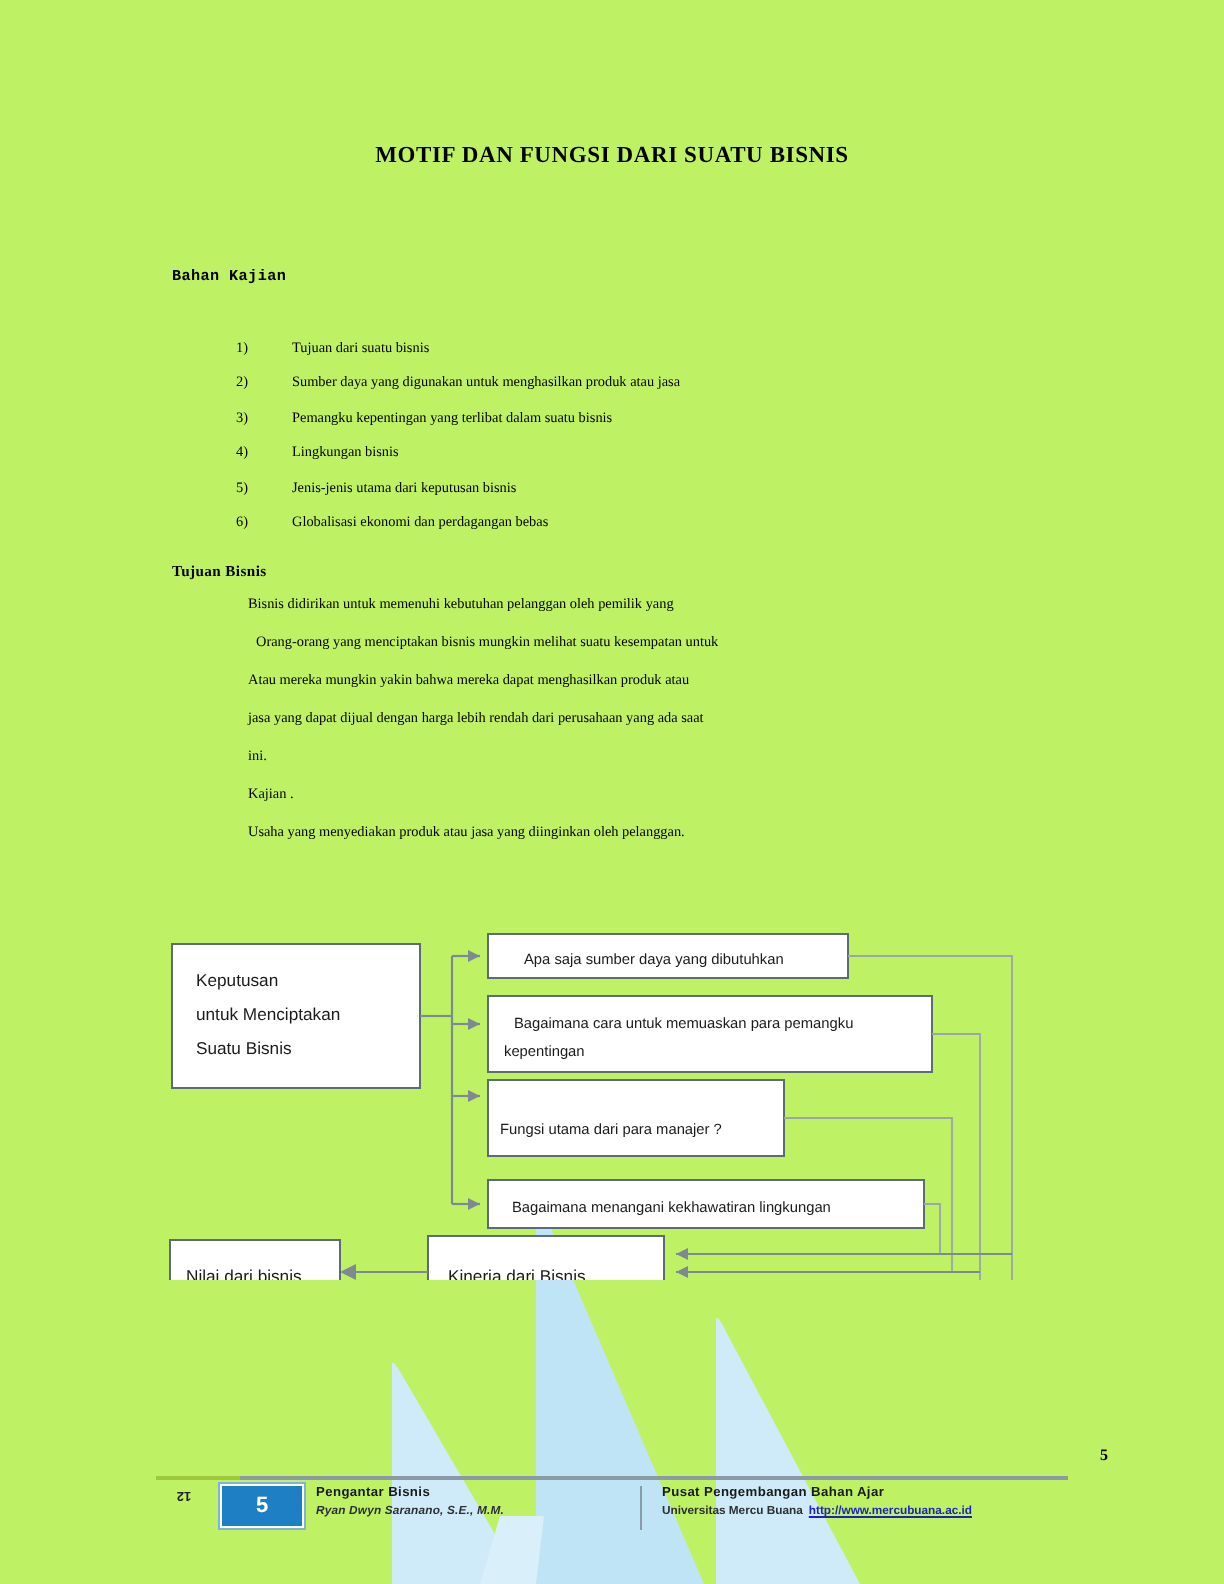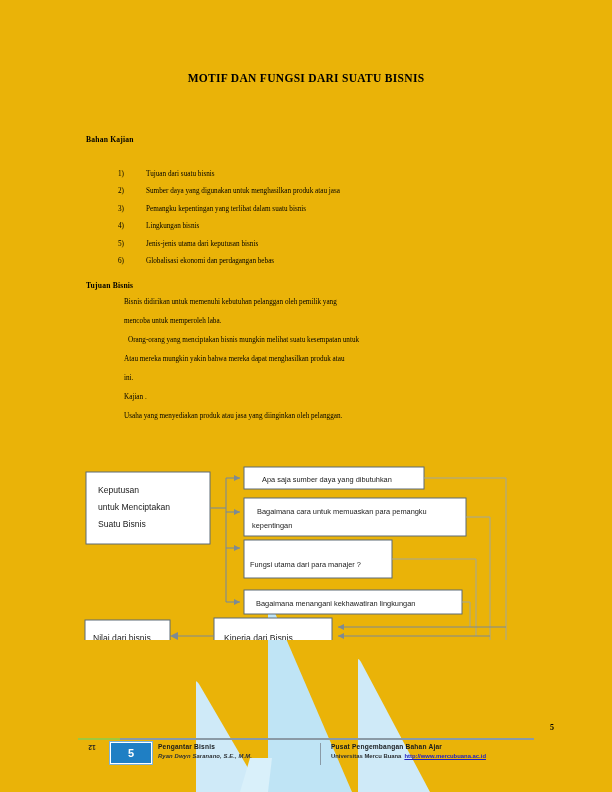--- a/index.html
+++ b/index.html
@@ -9,21 +9,21 @@
   }
   body {
     font-family: "Liberation Serif", "DejaVu Serif", serif;
     color: #000000;
   }
   .page {
     position: relative;
     width: 612px;
     height: 792px;
     overflow: hidden;
-    background: #eab308;
+    background: #bef264;
   }
 
   
   .watermark {
     position: absolute;
     left: 0;
     bottom: 0;
     width: 612px;
     height: 230px;
     pointer-events: none;
@@ -45,21 +45,21 @@
 
   
   .sec-heading {
     position: absolute;
     left: 86px;
     font-size: 7.6px;
     font-weight: bold;
     letter-spacing: 0.2px;
     z-index: 3;
   }
-  #heading-bahan { top: 135px; }
+  #heading-bahan { top: 135px; font-family: Liberation Mono, monospace; }
   #heading-tujuan { top: 281px; text-align: center; }
 
   
   .num-list {
     position: absolute;
     left: 118px;
     top: 166px;
     width: 420px;
     z-index: 3;
   }
@@ -268,23 +268,23 @@
     <div class="num-item">
       <span class="num-marker">6)</span>
       <span class="num-text">Globalisasi ekonomi dan perdagangan bebas</span>
     </div>
   </div>
 
   <div class="sec-heading" id="heading-tujuan">Tujuan Bisnis</div>
 
   <div class="body-block">
     <div class="body-line">Bisnis didirikan untuk memenuhi kebutuhan pelanggan oleh pemilik yang</div>
-    <div class="body-line">mencoba untuk memperoleh laba.</div>
     <div class="body-line indent">Orang-orang yang menciptakan bisnis mungkin melihat suatu kesempatan untuk</div>
     <div class="body-line">Atau mereka mungkin yakin bahwa mereka dapat menghasilkan produk atau</div>
+    <div class="body-line">jasa yang dapat dijual dengan harga lebih rendah dari perusahaan yang ada saat</div>
     <div class="body-line">ini.</div>
     <div class="body-line">Kajian .</div>
     <div class="body-line">Usaha yang menyediakan produk atau jasa yang diinginkan oleh pelanggan.</div>
   </div>
 
   <div class="diagram">
     <svg width="612" height="200" viewBox="0 0 612 200" xmlns="http://www.w3.org/2000/svg">
 
       <rect class="dg-box" x="86" y="32" width="124" height="72"></rect>
       <text class="dg-text" x="98" y="53">Keputusan</text>

